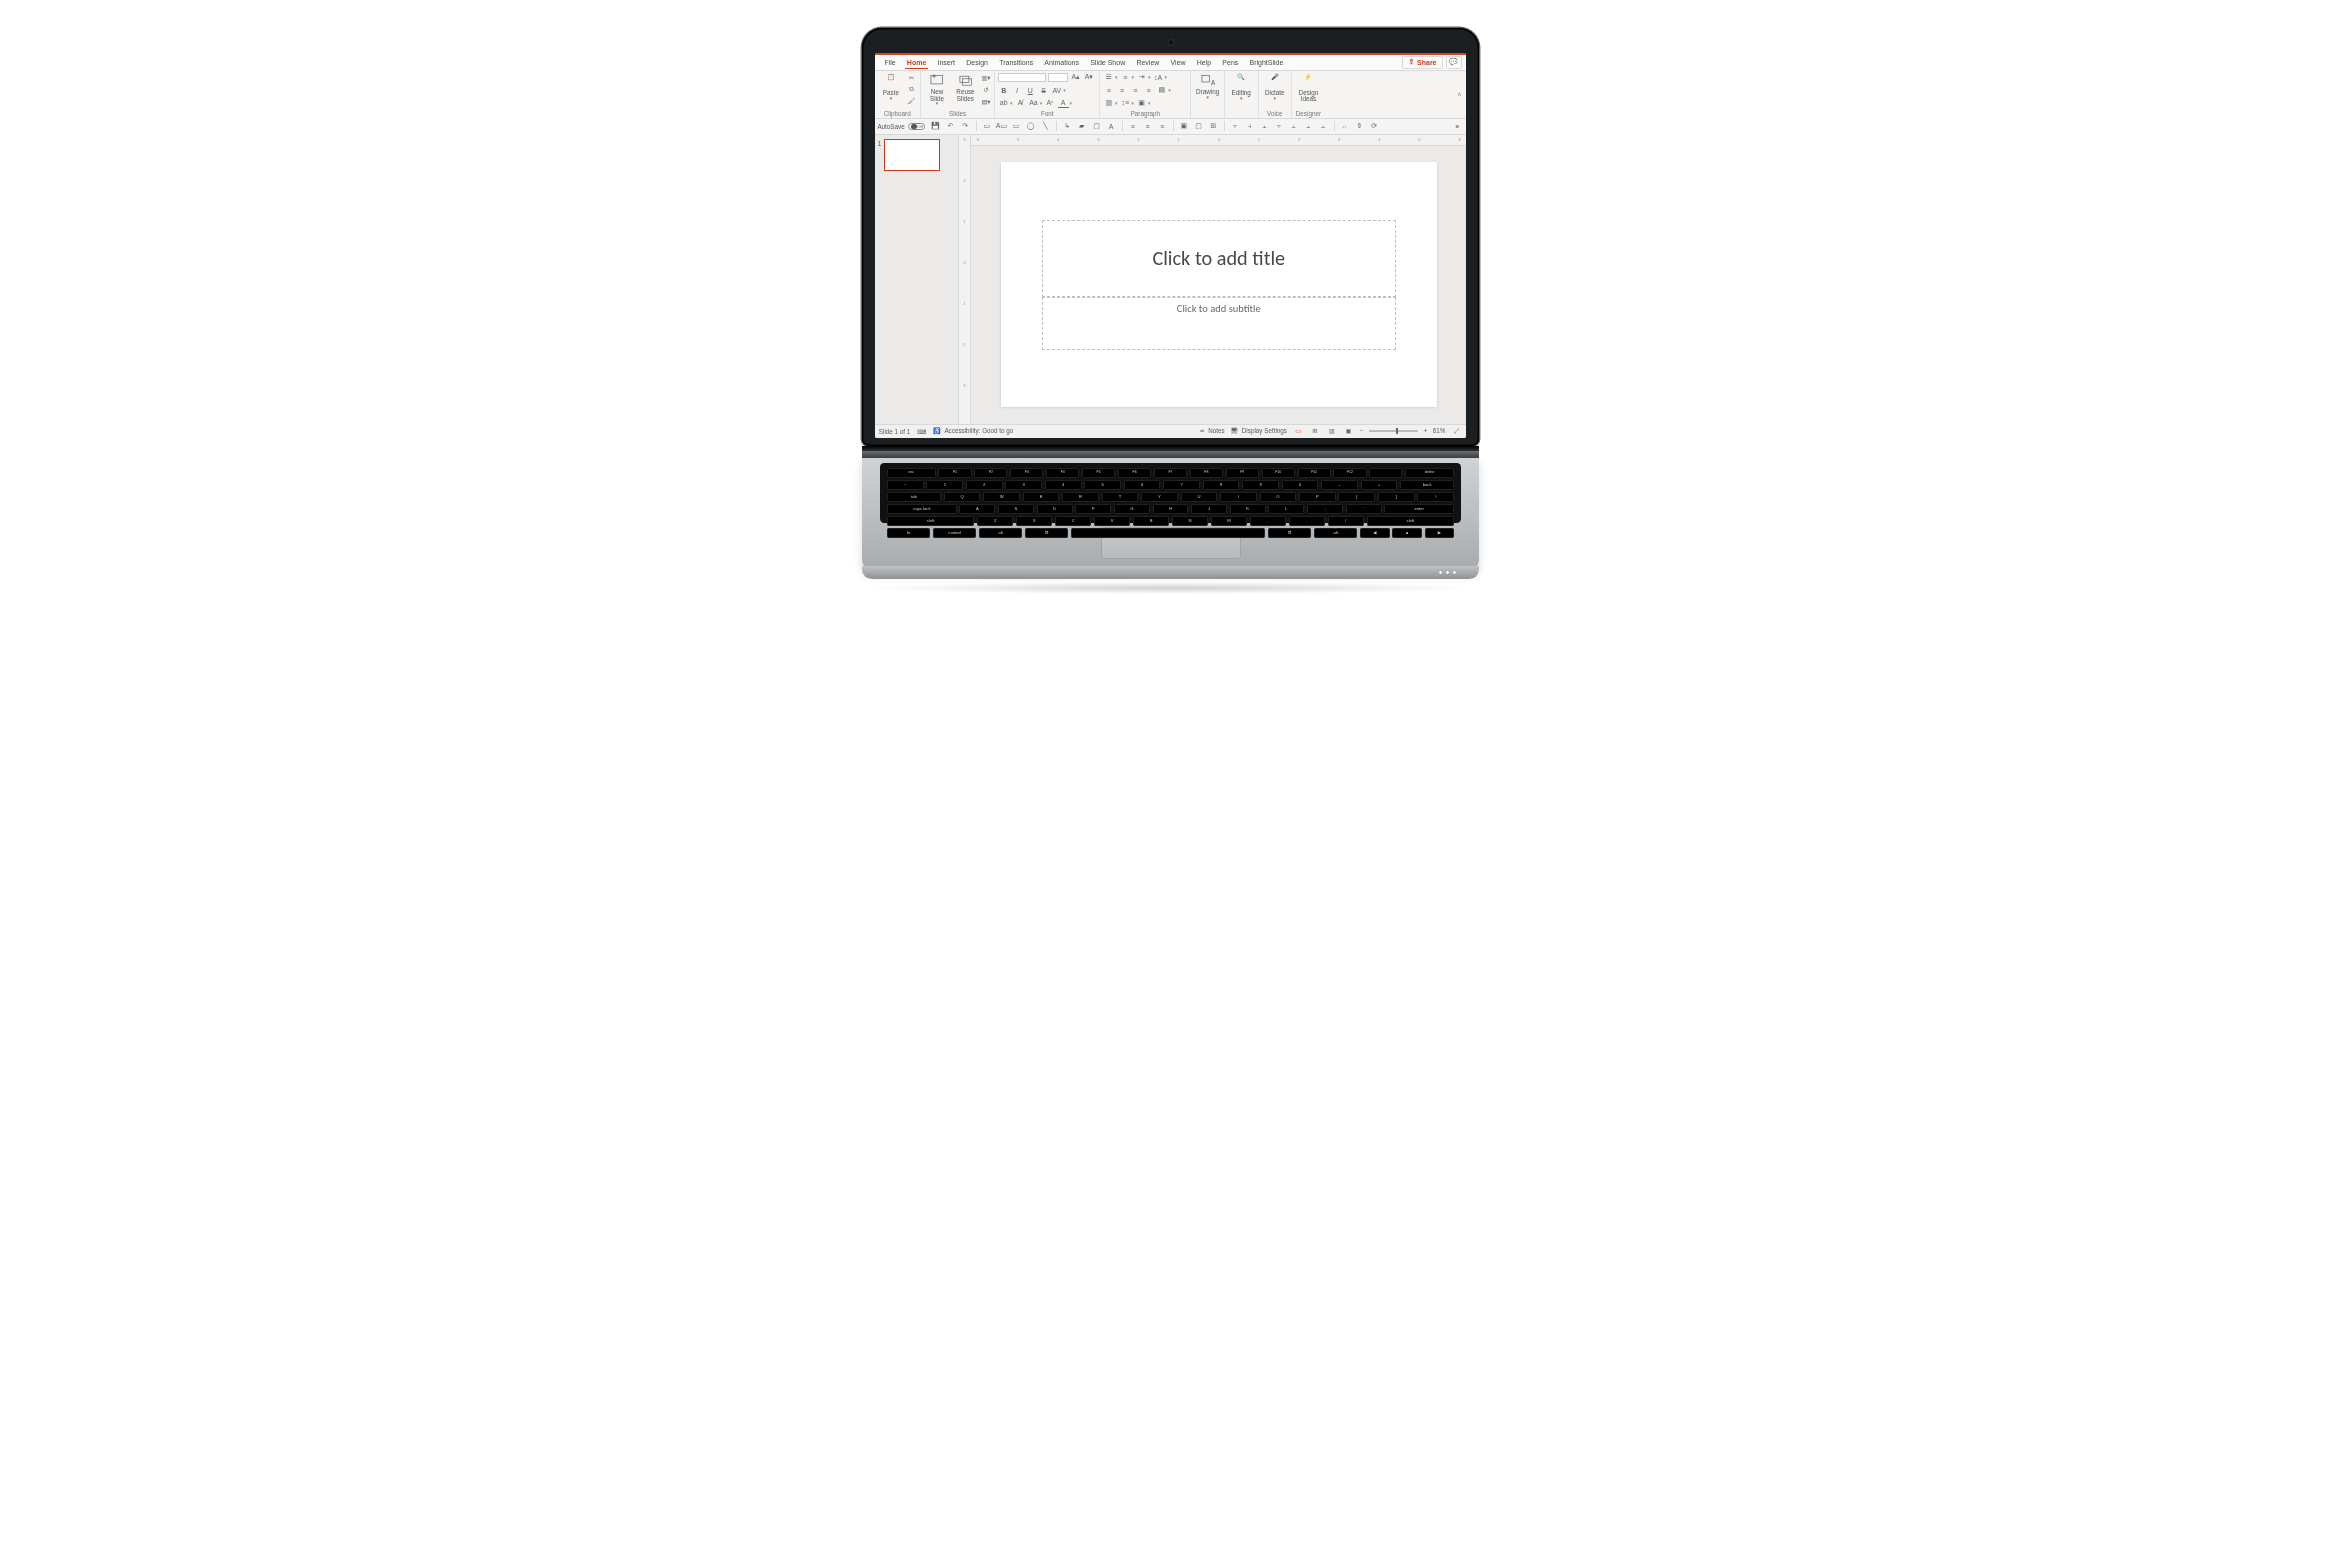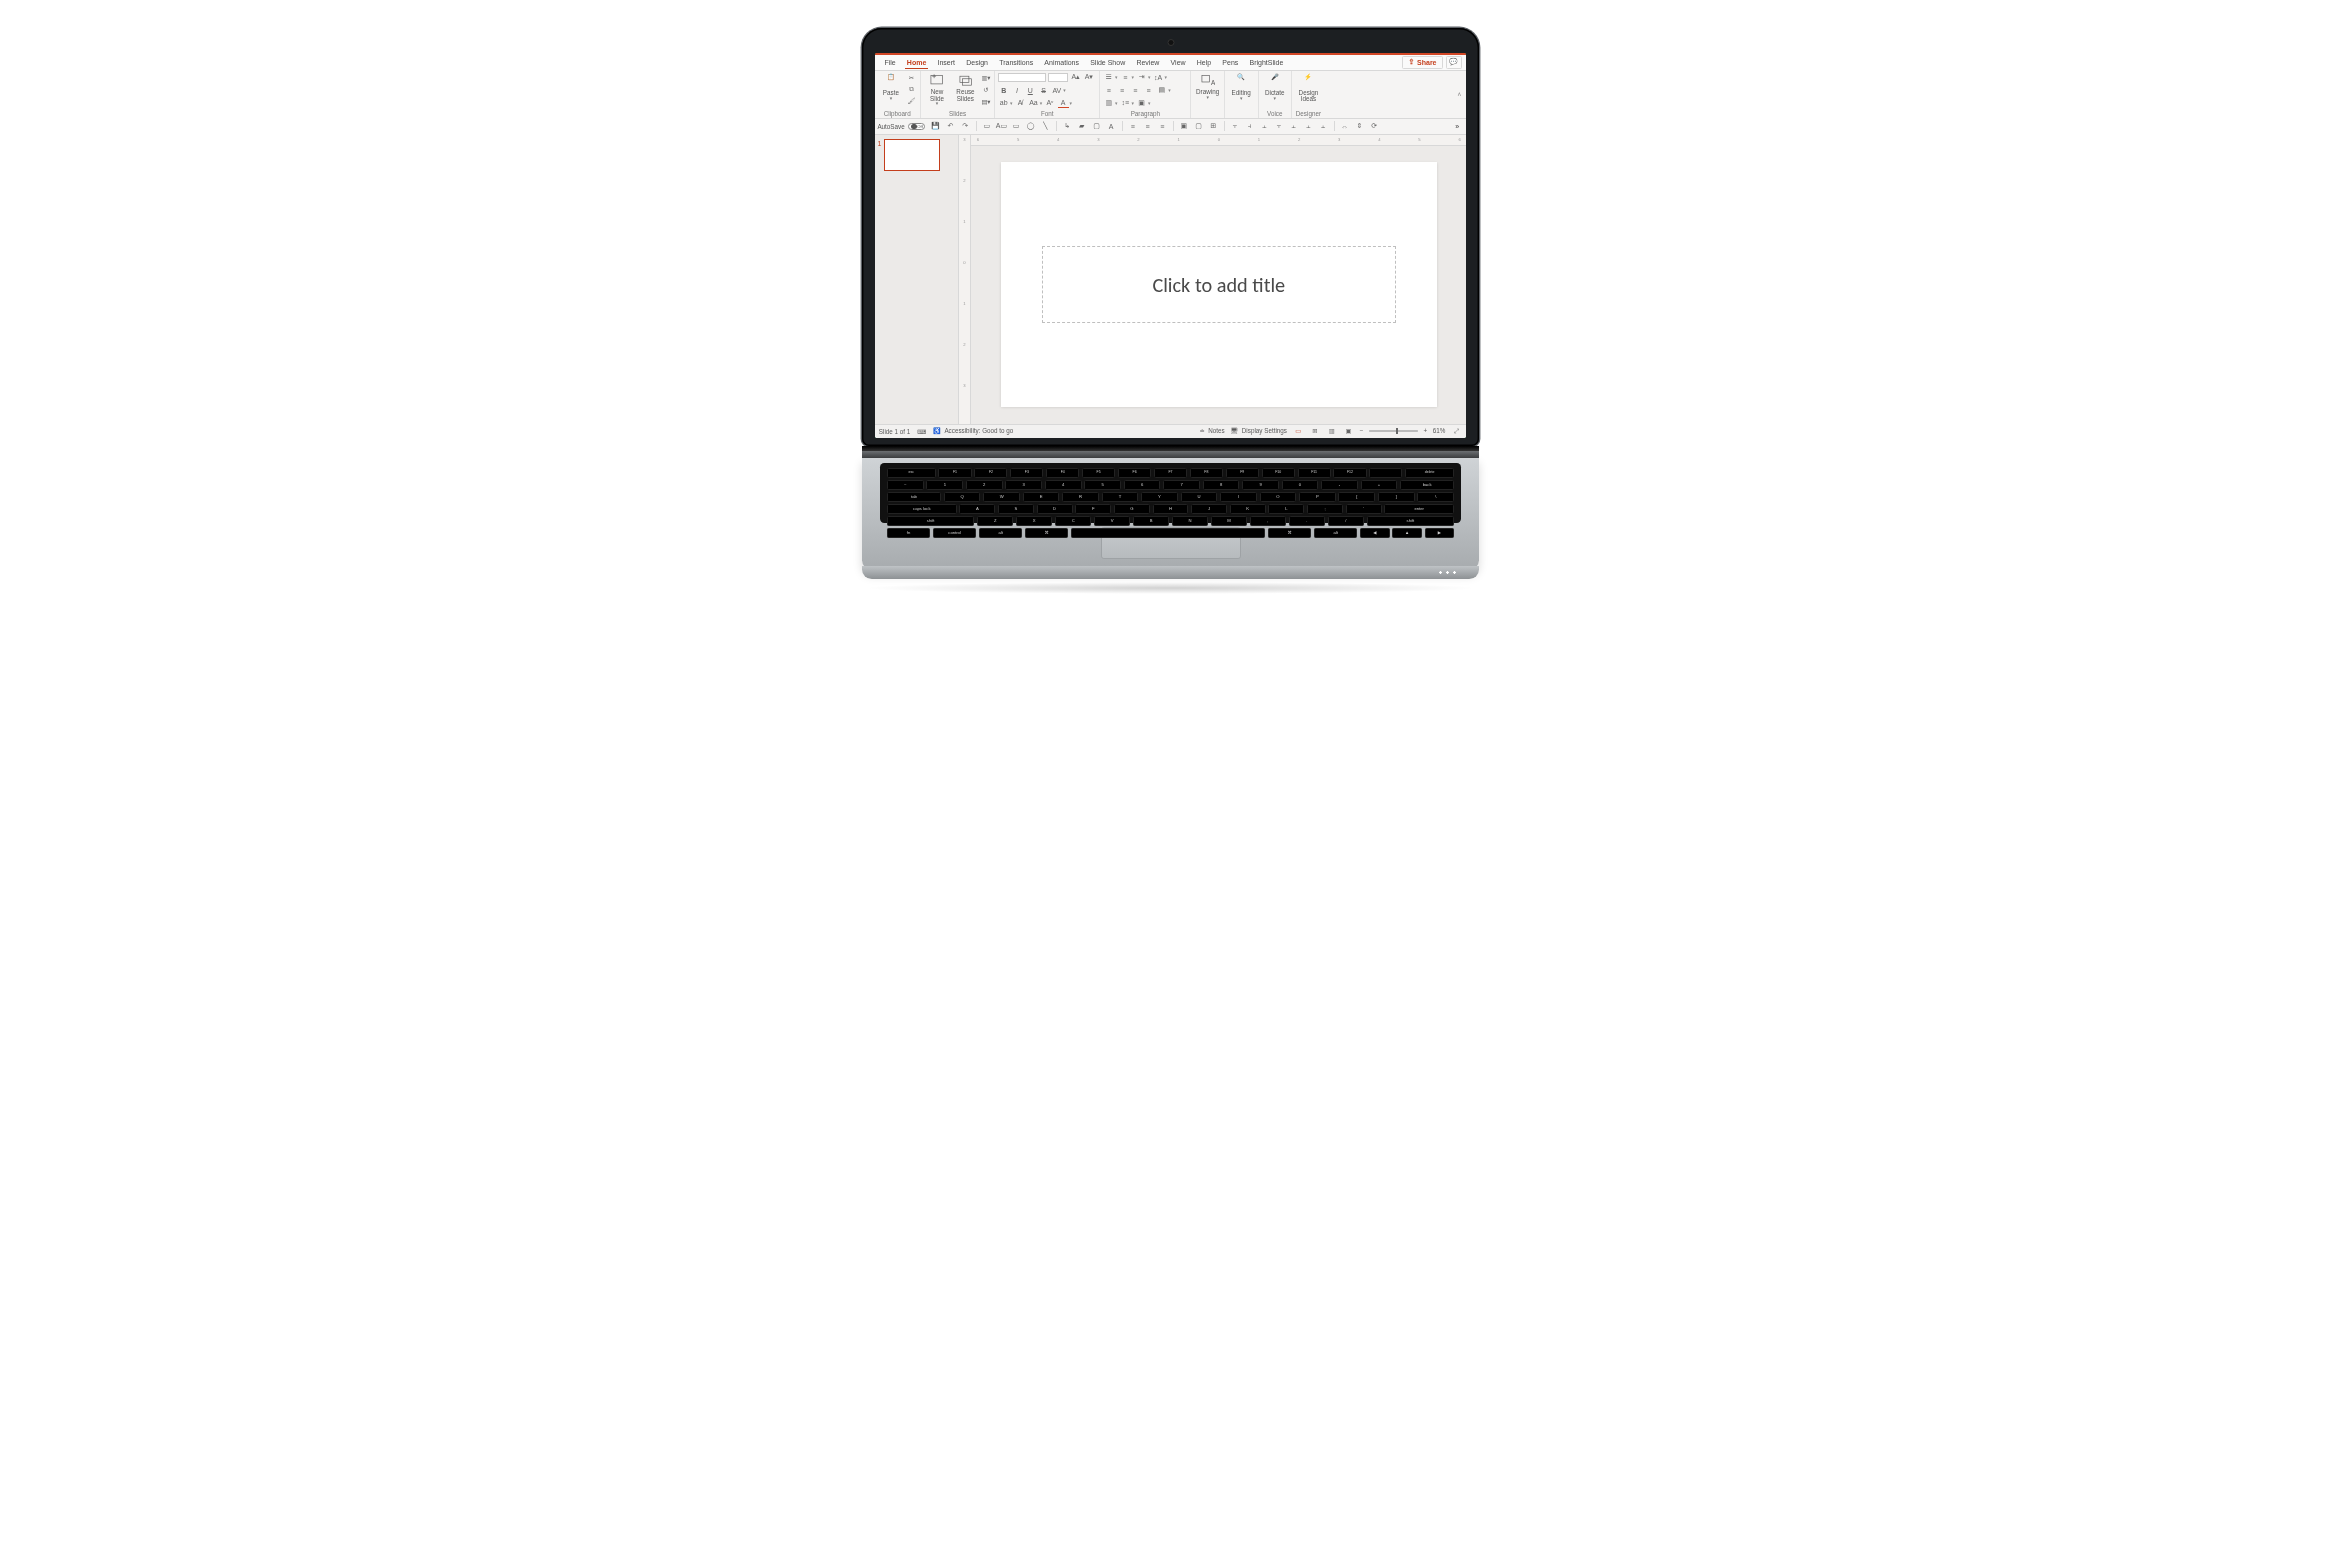--- a/index.html
+++ b/index.html
@@ -376,20 +376,21 @@
                   <span>1</span>
                   <span>2</span>
                   <span>3</span>
                   <span>4</span>
                   <span>5</span>
                   <span>6</span>
               </div>
               <div class="slide-stage">
                 <div class="slide">
                   <div class="title-box">Click to add title</div>
+                  <div class="sub-box">Click to add subtitle</div>
                 </div>
               </div>
             </div>
           </div>
         </div>
 
         <div class="status">
           <span>Slide 1 of 1</span>
           <span>⌨</span>
           <span>

